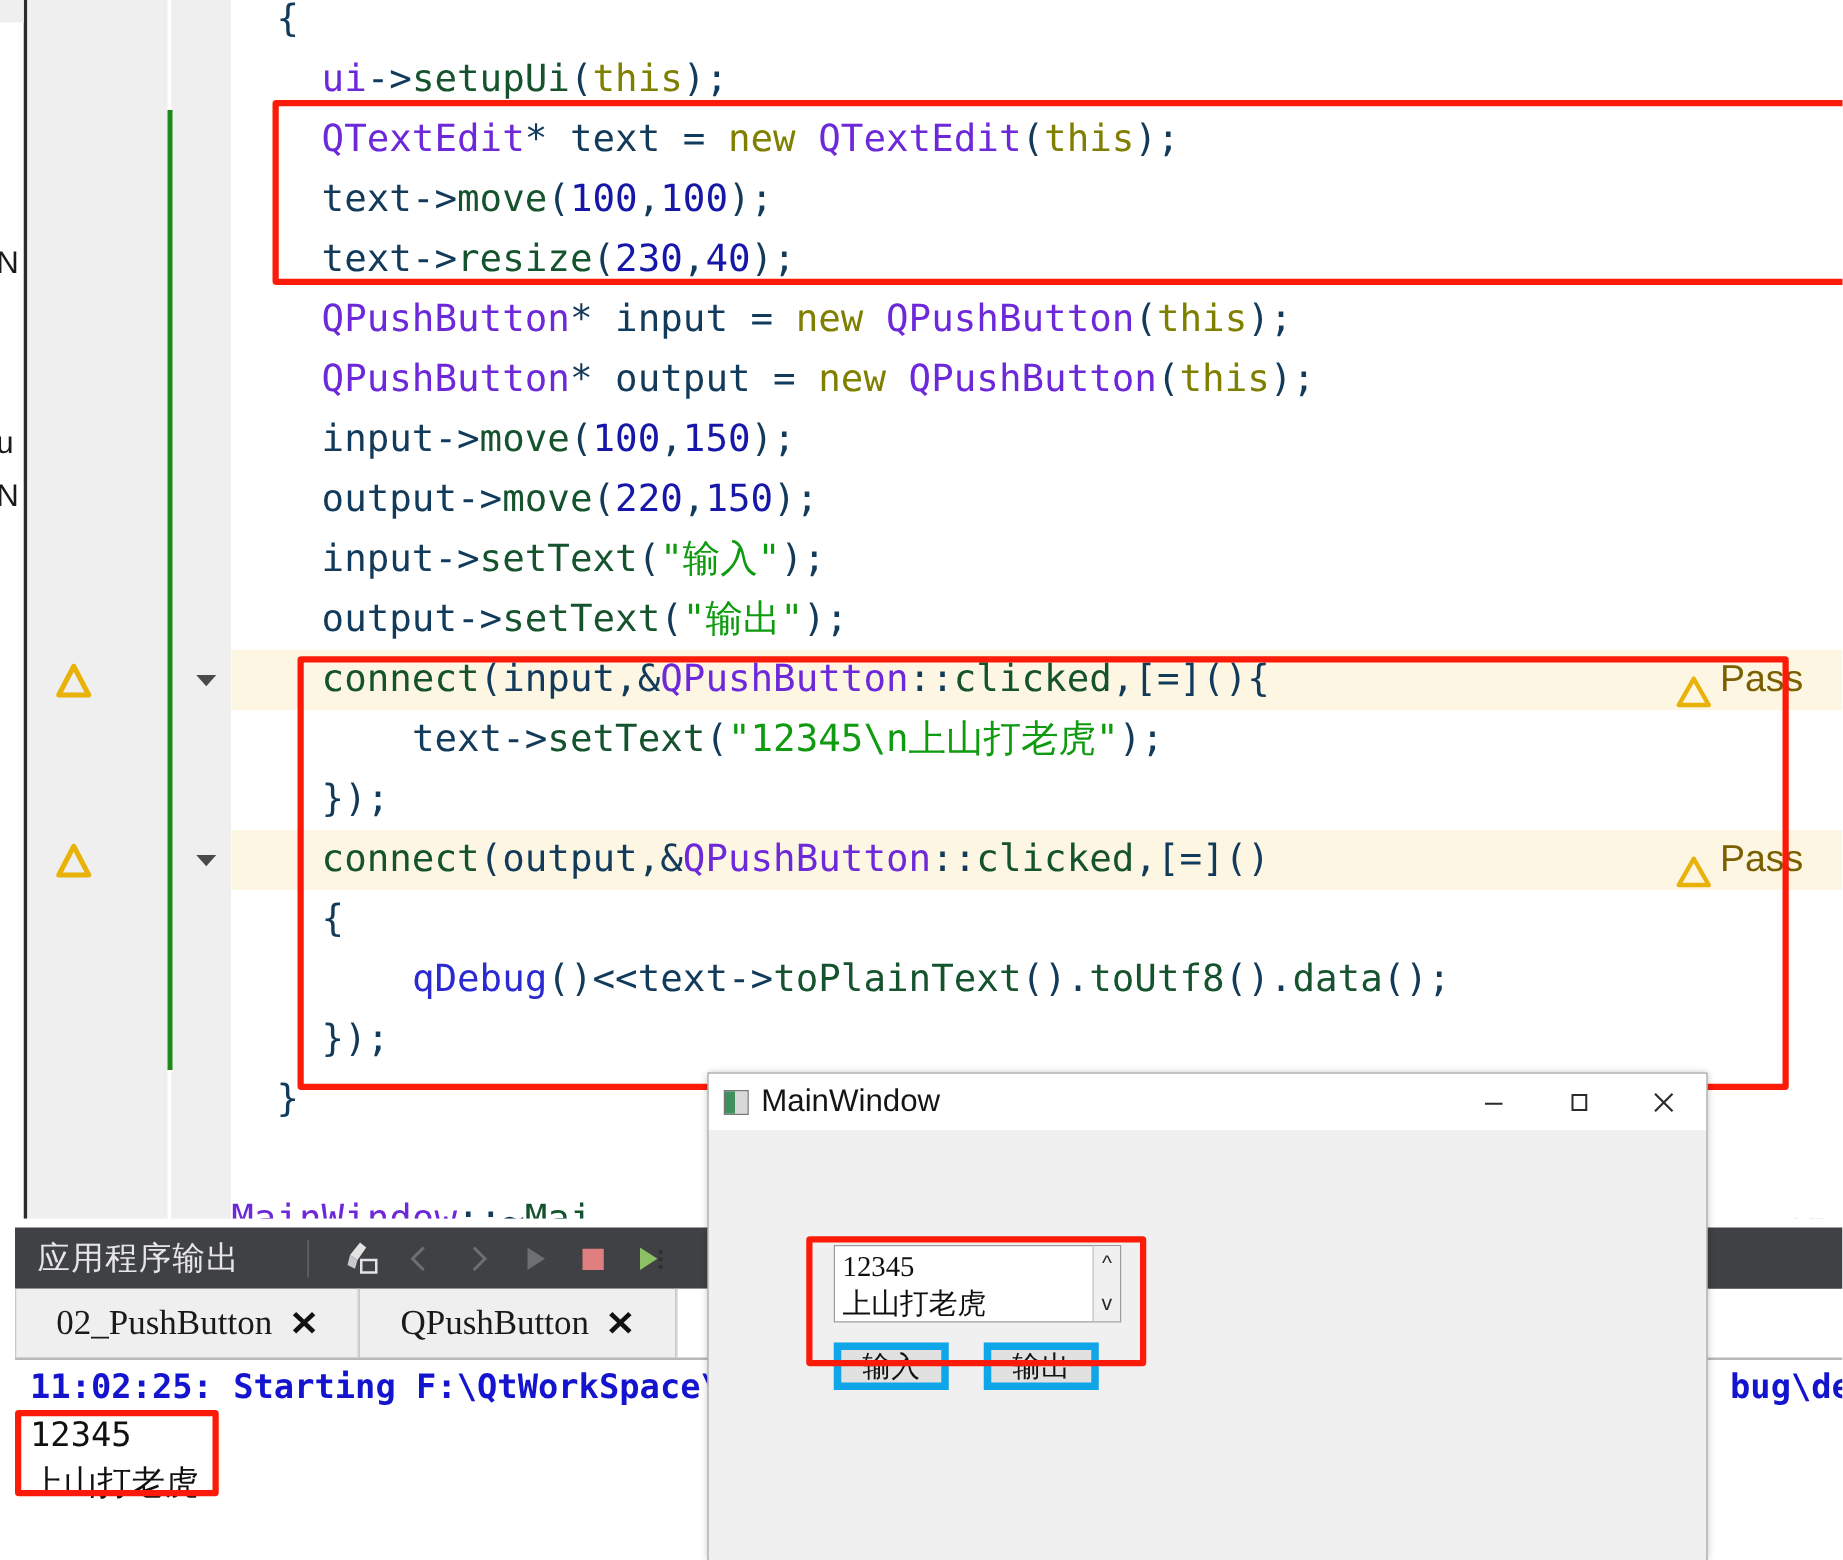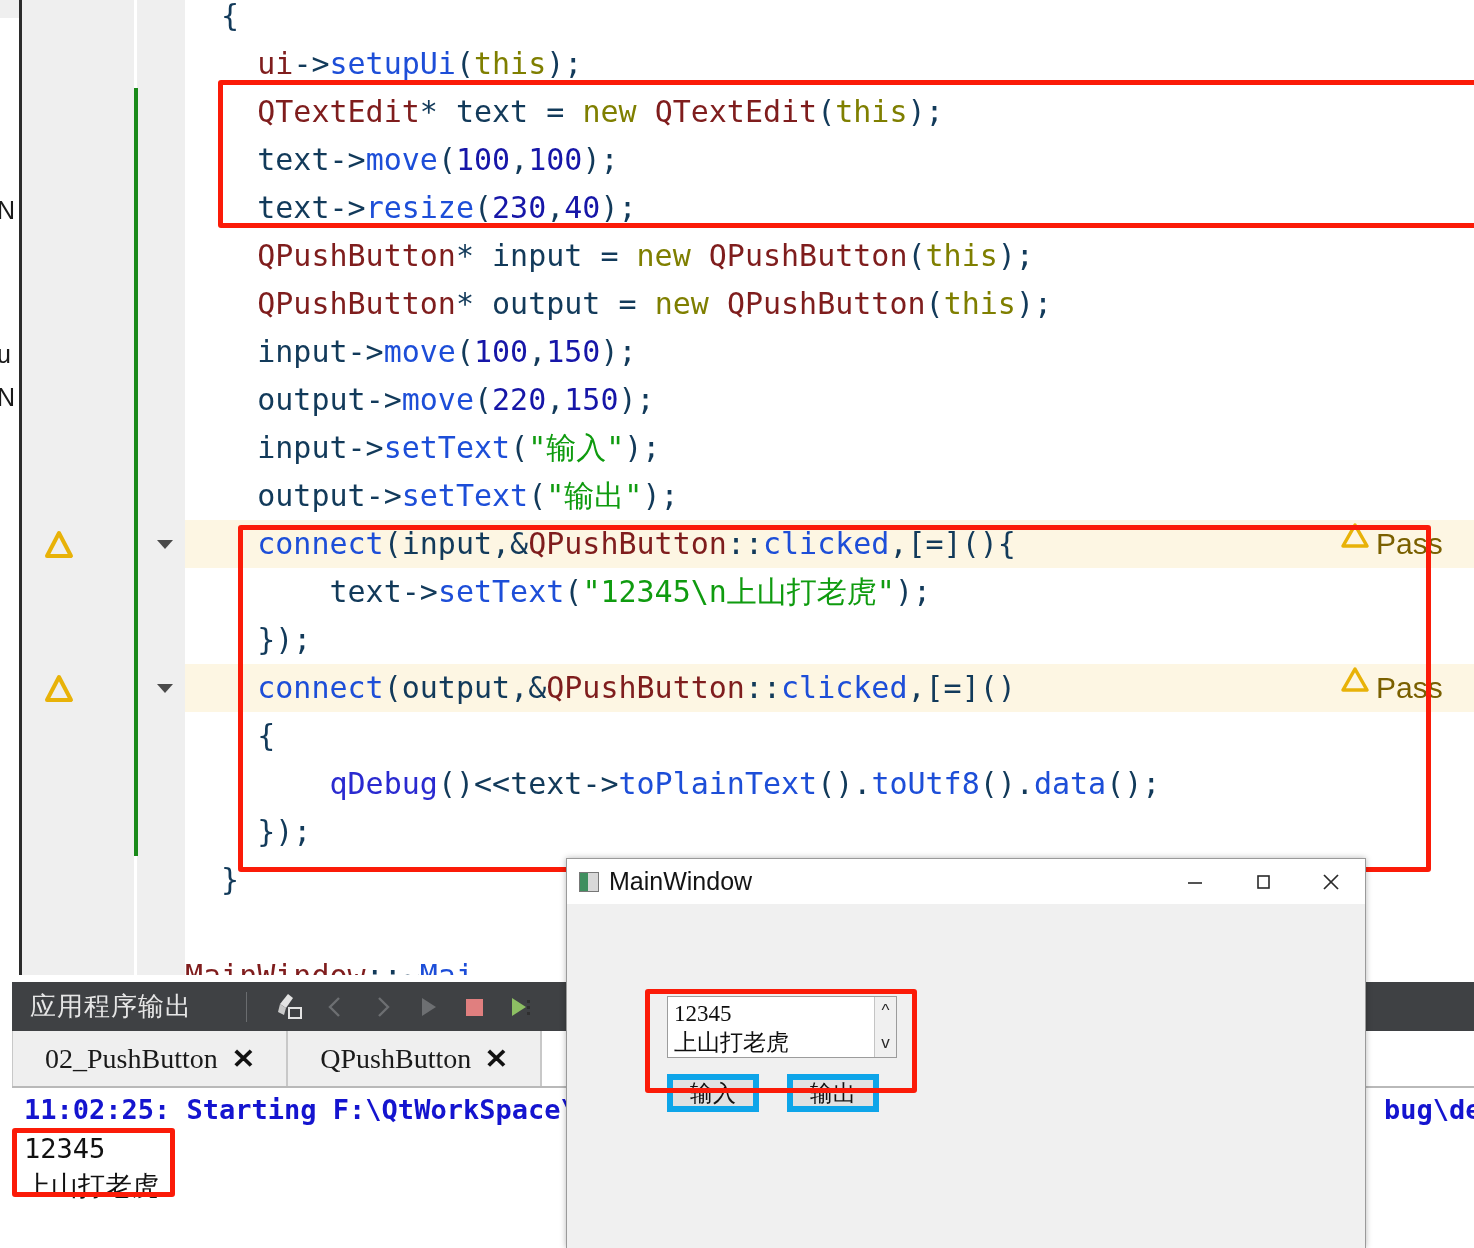--- a/index.html
+++ b/index.html
@@ -76,33 +76,33 @@
   .cline {
     position: absolute; left: 0; width: 1289px; height: 48px;
     line-height: 48px; white-space: pre;
     font-family: "DejaVu Sans Mono", monospace;
     font-size: 30px;
     color: #123a5a;
   }
   .cline.hl { background: #fdf6e3; }
 
   
-  .s-cls  { color: #7f1d1d; }   
+  .s-cls  { color: #6d28d9; }   
   .s-var  { color: #123a5a; }   
-  .s-fn   { color: #1d4ed8; }   
+  .s-fn   { color: #14532d; }   
   .s-kw   { color: #7f7f00; }   
   .s-num  { color: #1616a8; }   
   .s-str  { color: #0f9b0f; }   
   .s-qfn  { color: #2a2ad0; }   
   .s-pun  { color: #123a5a; }
 
   
   .pass-ann {
     position: absolute; height: 48px; line-height: 48px;
-    display: flex; align-items: flex-start; gap: 6px;
+    display: flex; align-items: flex-end; gap: 6px;
     font-family: "Liberation Sans", sans-serif;
     font-size: 30px; color: #7a6000;
   }
 
   
   .redbox {
     position: absolute;
     border: 5px solid #fb1b08;
     border-radius: 3px;
     pointer-events: none;

